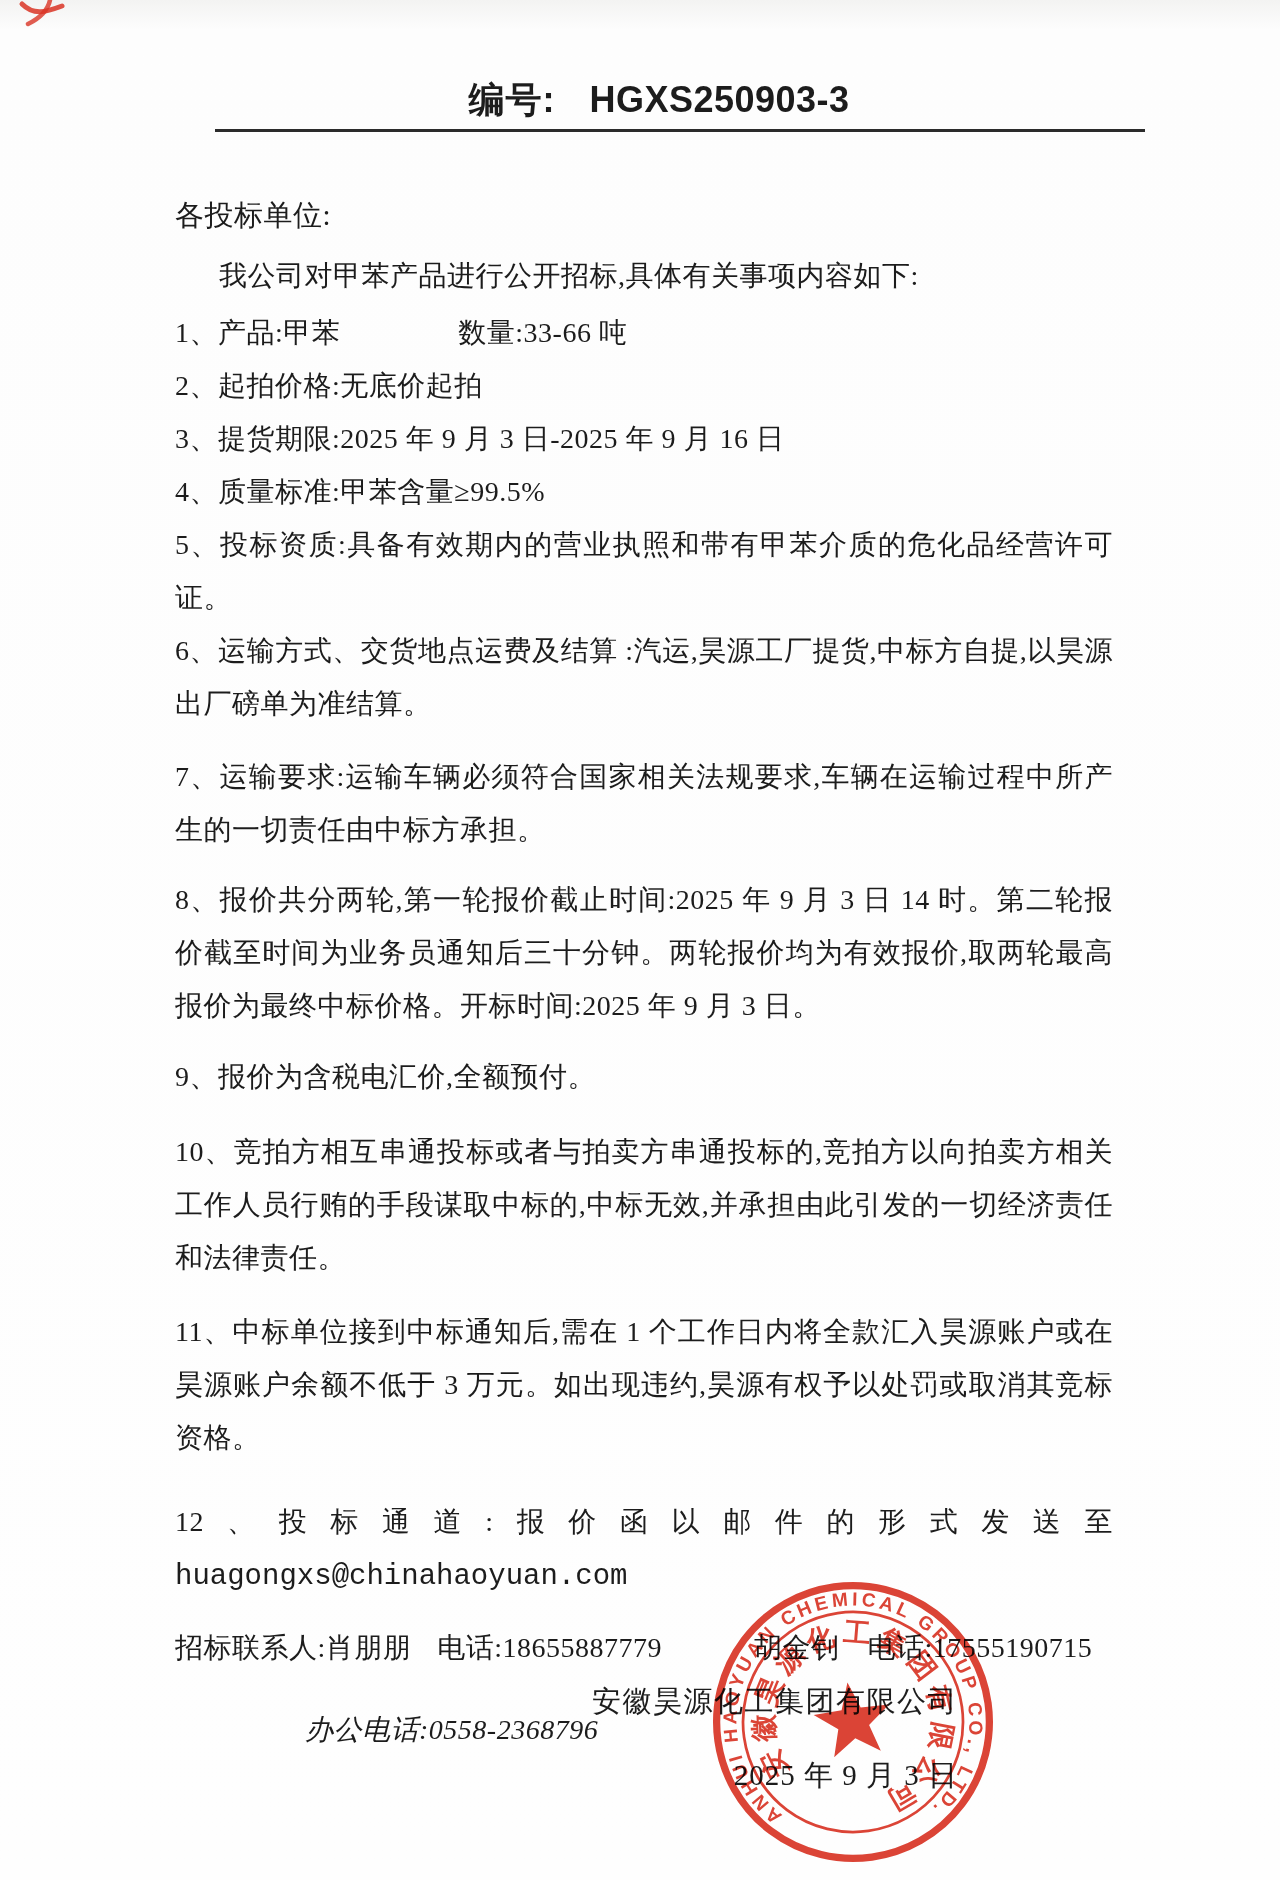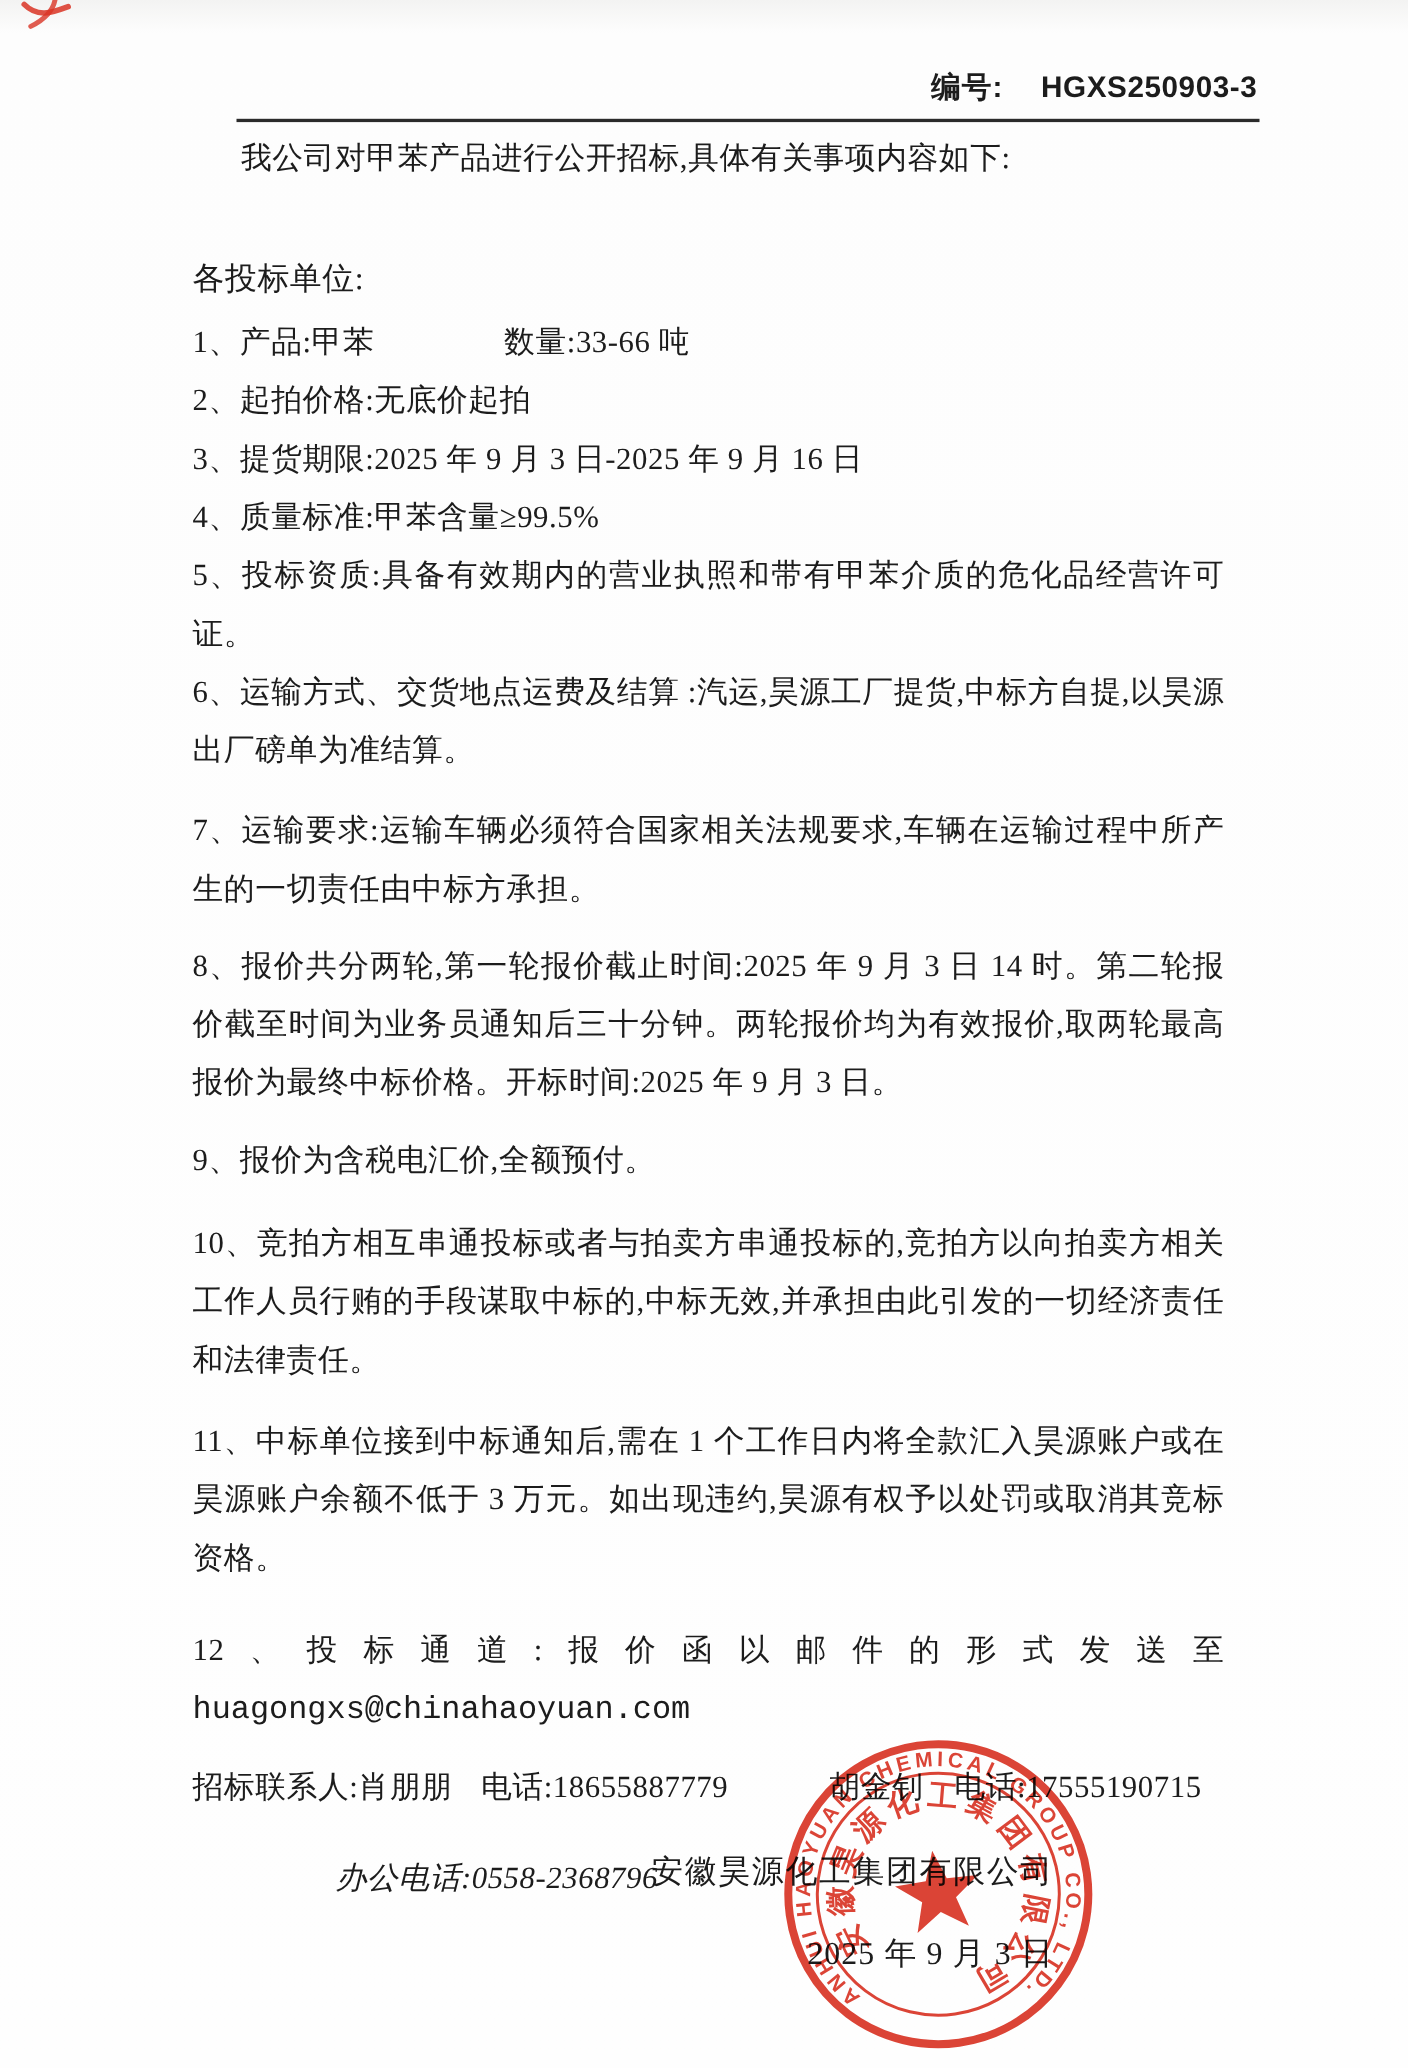--- a/index.html
+++ b/index.html
@@ -9,24 +9,24 @@
     margin:0 auto;
     background:linear-gradient(180deg,#f3f3f2 0px,#fdfdfd 30px,#fefefe 100%);
     overflow:hidden;
     font-family:"Liberation Serif","DejaVu Serif",serif;
     color:#1c1c1c;
     box-sizing:border-box;
     padding:62px 167px 0 175px;
   }
   .corner-mark{position:absolute;top:0;left:16px;}
   .header-row{
-    text-align:right;
+    text-align:center;
     font-family:"Liberation Sans","DejaVu Sans",sans-serif;
-    font-weight:bold;font-size:27px;line-height:34px;
-    margin-right:-30px;letter-spacing:1px;
+    font-weight:bold;font-size:36px;line-height:34px;
+    margin-right:-30px;letter-spacing:1px;margin-top:21px;
   }
   .header-row .doc-no{display:inline-block;margin-left:34px;letter-spacing:0.5px;}
   .rule{margin:12px -32px 0 40px;border-top:3px solid #2b2b2b;}
   .title{
     margin:30px 0 0 0;
     font-family:"Liberation Sans","DejaVu Sans",sans-serif;
     font-weight:bold;font-size:44px;line-height:58px;
     letter-spacing:8px;text-align:center;
     position:relative;left:-72px;
   }
@@ -75,23 +75,23 @@
     <path d="M34,0 C32,10 24,18 12,24" fill="none" stroke-width="4.5" stroke-linecap="round" opacity="0.8" stroke="#d93425"></path>
   </svg>
 
   <div class="header-row">
     <span>编号:</span><span class="doc-no">HGXS250903-3</span>
   </div>
 
   <div class="rule"></div>
 
 
+  <p class="bodytext salutation">各投标单位:</p>
+
   <p class="bodytext intro">我公司对甲苯产品进行公开招标,具体有关事项内容如下:</p>
-
-  <p class="bodytext salutation">各投标单位:</p>
 
   <p class="bodytext item1">
     <span>1、产品:甲苯</span><span class="spacer"></span><span>数量:33-66 吨</span>
   </p>
 
   <p class="bodytext">2、起拍价格:无底价起拍</p>
   <p class="bodytext">3、提货期限:2025 年 9 月 3 日-2025 年 9 月 16 日</p>
   <p class="bodytext">4、质量标准:甲苯含量≥99.5%</p>
   <p class="bodytext">5、投标资质:具备有效期内的营业执照和带有甲苯介质的危化品经营许可证。</p>
   <p class="bodytext">6、运输方式、交货地点运费及结算 :汽运,昊源工厂提货,中标方自提,以昊源出厂磅单为准结算。</p>

